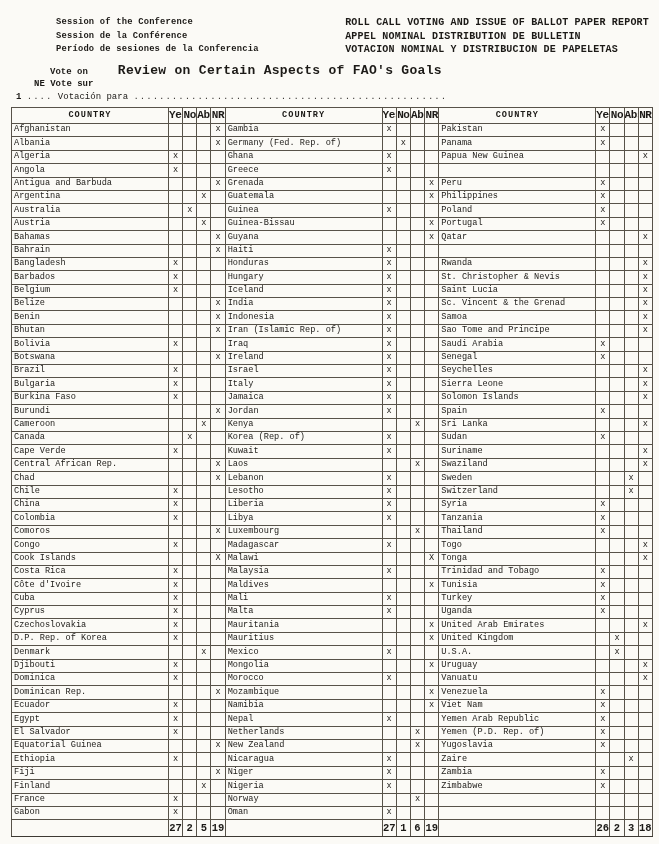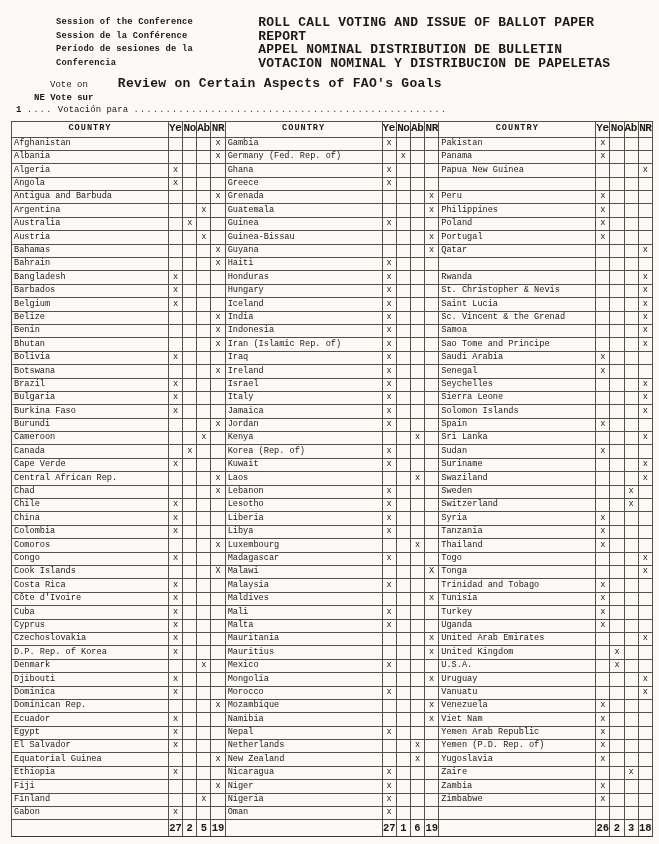--- a/index.html
+++ b/index.html
@@ -13,25 +13,25 @@
     background:#fbfaf6;color:#1c1a17;
     padding:16px 6px 0 10px;
     position:relative;overflow:hidden;
   }
   
   .doc-header{
     display:flex;justify-content:space-between;
     margin:0 4px 0 46px;
   }
   .hdr-left div{font-size:8.8px;line-height:13.5px;font-weight:600;letter-spacing:.2px}
-  .hdr-right div{font-size:13px;line-height:13.5px;font-weight:700;letter-spacing:.2px}
+  .hdr-right div{font-size:10px;line-height:13.5px;font-weight:700;letter-spacing:.2px}
   
   .vote-block{margin:8px 0 4px 40px;font-size:9px;line-height:12.5px}
   .vote-row1{display:flex;align-items:baseline}
-  .vote-on{font-weight:400}
+  .vote-on{font-weight:700}
   .vote-title{
     font-size:13px;font-weight:700;letter-spacing:.3px;
     margin-left:30px;white-space:nowrap;
   }
   .vote-row2{margin-left:-16px;font-weight:600}
   .vote-row3{margin-left:-34px;white-space:nowrap;overflow:hidden;width:620px}
   .vote-num{font-weight:700}
   .dots{letter-spacing:1px;color:#3a3835}
   
   table.votes{
@@ -972,20 +972,37 @@
           <td class="m"></td>
           <td class="m"></td>
           <td class="m"></td>
           <td class="c">Zimbabwe</td>
           <td class="m">x</td>
           <td class="m"></td>
           <td class="m"></td>
           <td class="m"></td>
         </tr>
         <tr>
+          <td class="c">France</td>
+          <td class="m">x</td>
+          <td class="m"></td>
+          <td class="m"></td>
+          <td class="m"></td>
+          <td class="c">Norway</td>
+          <td class="m"></td>
+          <td class="m"></td>
+          <td class="m">x</td>
+          <td class="m"></td>
+          <td class="c"></td>
+          <td class="m"></td>
+          <td class="m"></td>
+          <td class="m"></td>
+          <td class="m"></td>
+        </tr>
+        <tr>
           <td class="c">Gabon</td>
           <td class="m">x</td>
           <td class="m"></td>
           <td class="m"></td>
           <td class="m"></td>
           <td class="c">Oman</td>
           <td class="m">x</td>
           <td class="m"></td>
           <td class="m"></td>
           <td class="m"></td>

